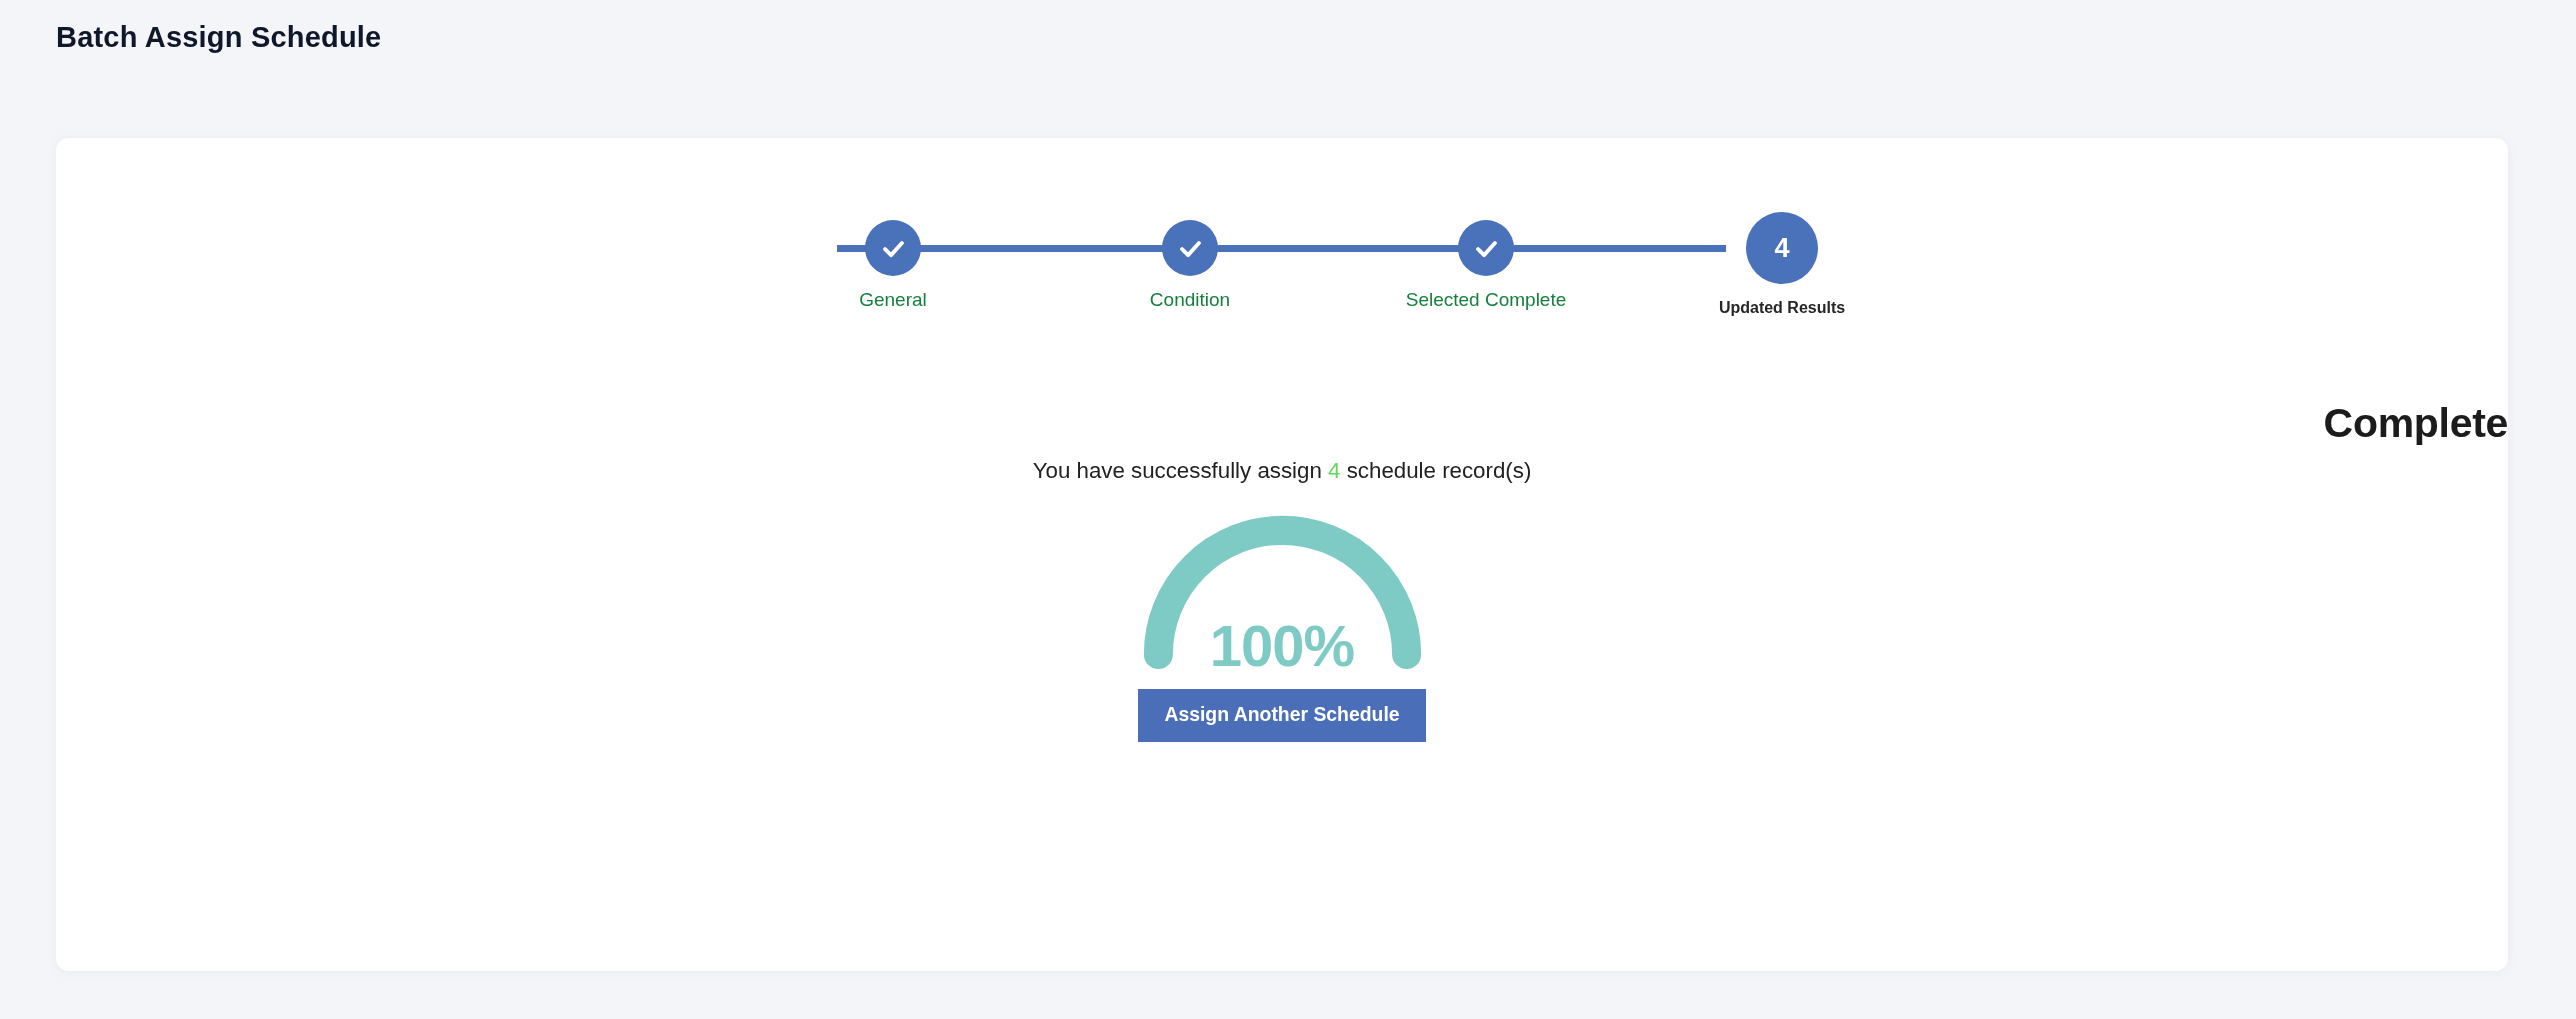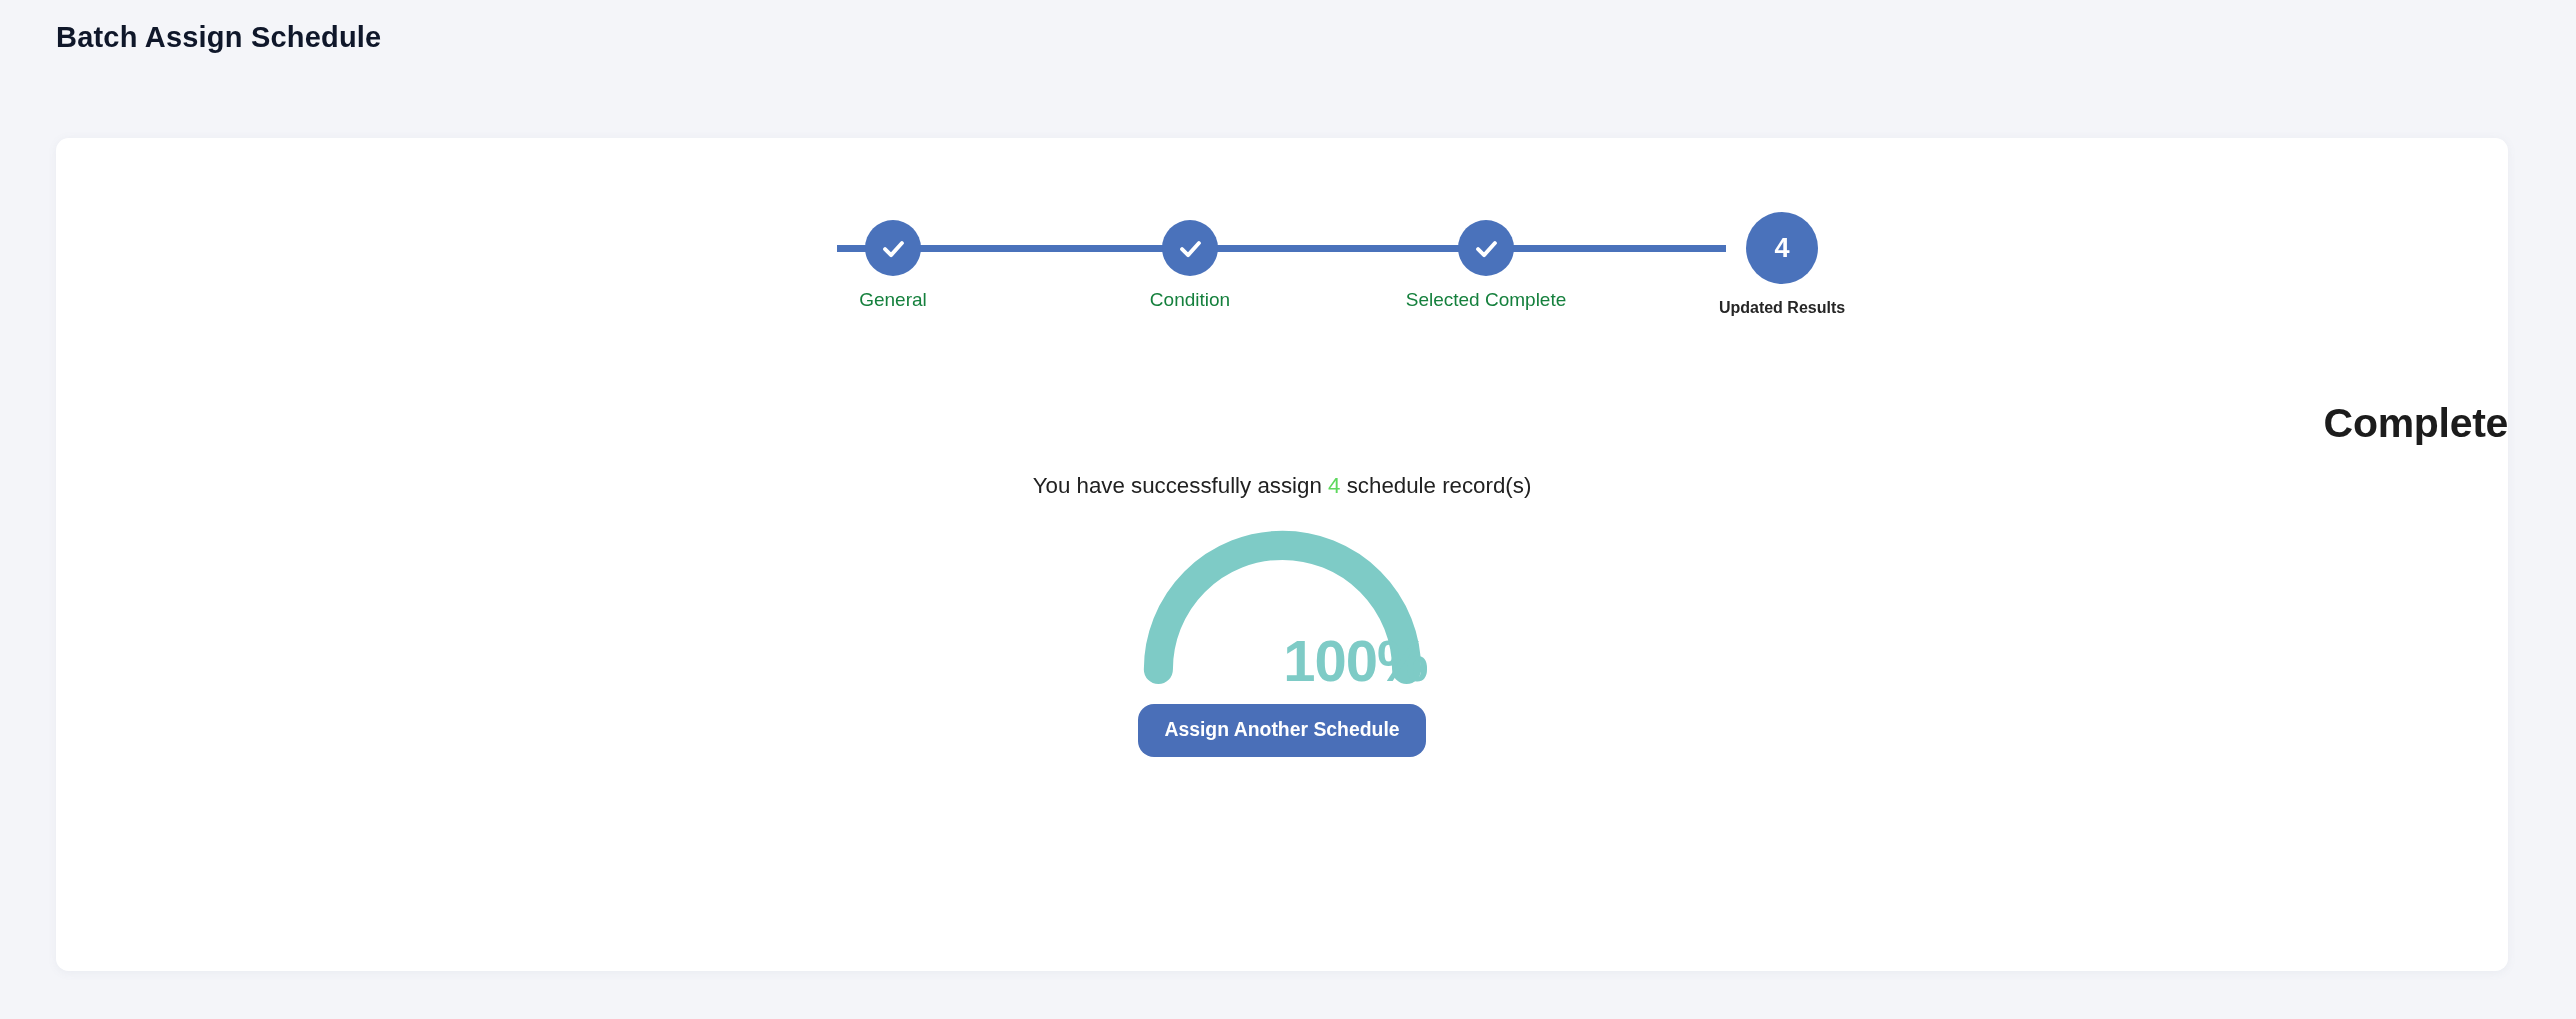--- a/index.html
+++ b/index.html
@@ -125,21 +125,21 @@
     font-size: 41px;
     font-weight: bold;
     color: #1c1c1c;
     letter-spacing: -0.3px;
     line-height: 1;
     margin-top: 32px;
     text-align: right;
   }
 
   .complete-sub {
-    margin-top: 31px;
+    margin-top: 16px;
     font-size: 22.3px;
     color: #212121;
     line-height: 1;
   }
 
   .complete-sub .count {
     color: #5ed85e;
   }
 
   
@@ -154,40 +154,40 @@
     display: block;
     width: 291px;
     height: 160px;
   }
 
   .gauge-value {
     position: absolute;
     left: 0;
     bottom: -5.8px;
     width: 291px;
-    text-align: right;
+    text-align: center;
     font-size: 58px;
     font-weight: bold;
     color: #7ecbc6;
     letter-spacing: -1px;
     line-height: 1;
   }
 
   
   .primary-btn {
     display: inline-block;
     margin-top: 19.4px;
     padding: 16.5px 26px 17.5px;
     background: #4a6fb8;
     color: #ffffff;
     font-family: "Liberation Sans", sans-serif;
     font-size: 19.4px;
     font-weight: bold;
     border: none;
-    border-radius: 16px;
+    border-radius: 0;
     cursor: pointer;
     line-height: 1;
     white-space: nowrap;
   }
 </style>
 </head>
 <body>
 
 <div class="page-title">Batch Assign Schedule</div>
 

